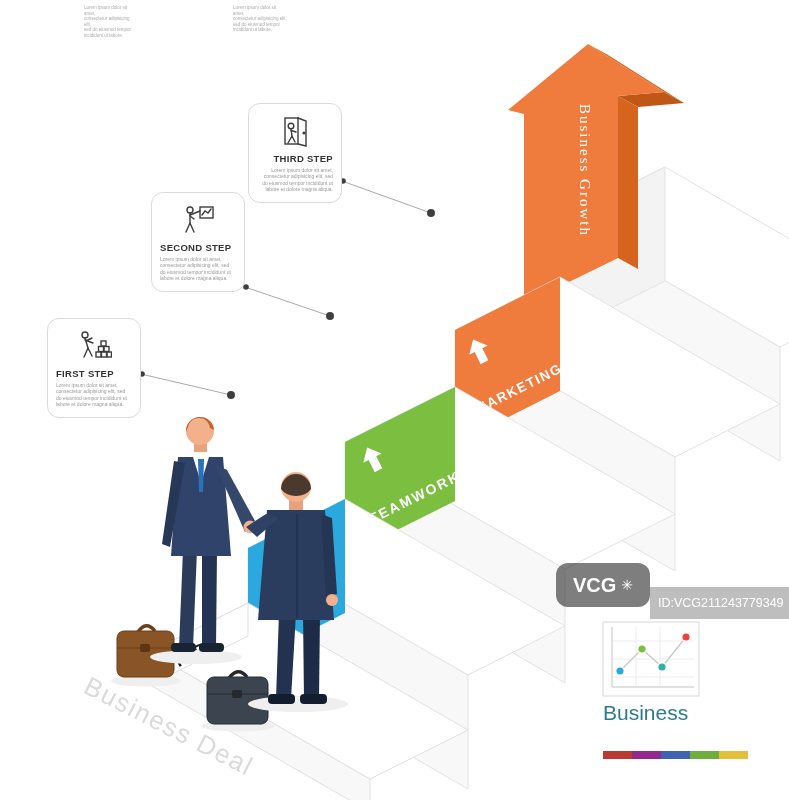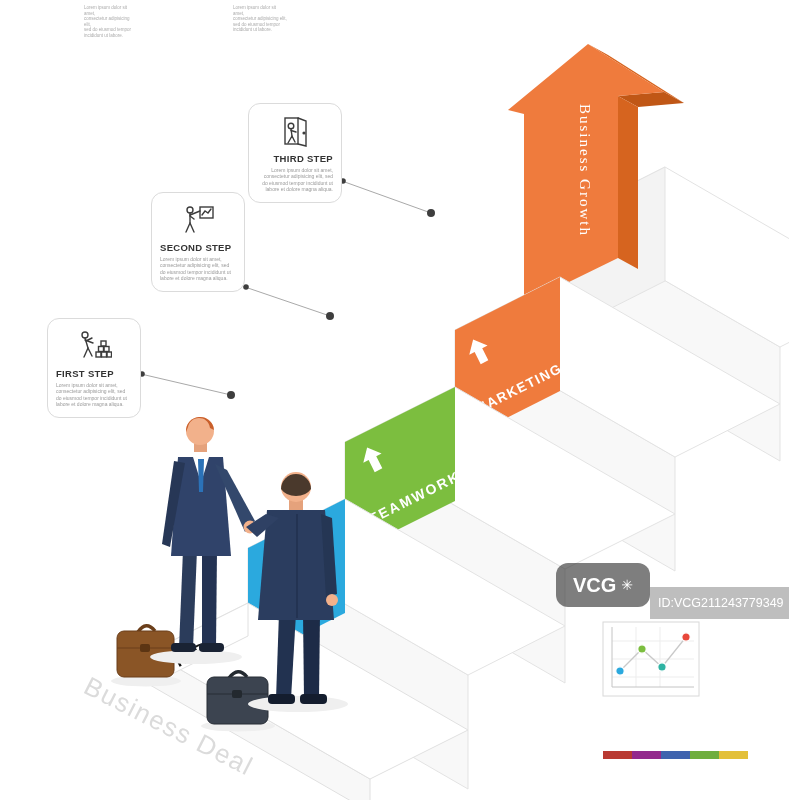--- a/index.html
+++ b/index.html
@@ -218,20 +218,21 @@
     <polyline points="18,50 40,28 60,46 84,16" stroke="#C9C9C9" stroke-width="1.3" fill="none"></polyline>
     <g stroke="#FFFFFF" stroke-width="1.2">
       <circle cx="18" cy="50" r="4.2" fill="#2BA9DE"></circle>
       <circle cx="40" cy="28" r="4.2" fill="#7CBE3F"></circle>
       <circle cx="60" cy="46" r="4.2" fill="#2FB3A3"></circle>
       <circle cx="84" cy="16" r="4.2" fill="#E8483B"></circle>
     </g>
   </svg>
 
   <div class="brand">
+    <div>Business</div>
   </div>
   <svg class="cbar" width="145" height="8" viewBox="0 0 145 8">
     <rect x="0" y="0" width="29" height="8" fill="#B93A32"></rect>
     <rect x="29" y="0" width="29" height="8" fill="#93298C"></rect>
     <rect x="58" y="0" width="29" height="8" fill="#3F63AE"></rect>
     <rect x="87" y="0" width="29" height="8" fill="#6FAE3E"></rect>
     <rect x="116" y="0" width="29" height="8" fill="#E3C039"></rect>
   </svg>
 
 </div>

